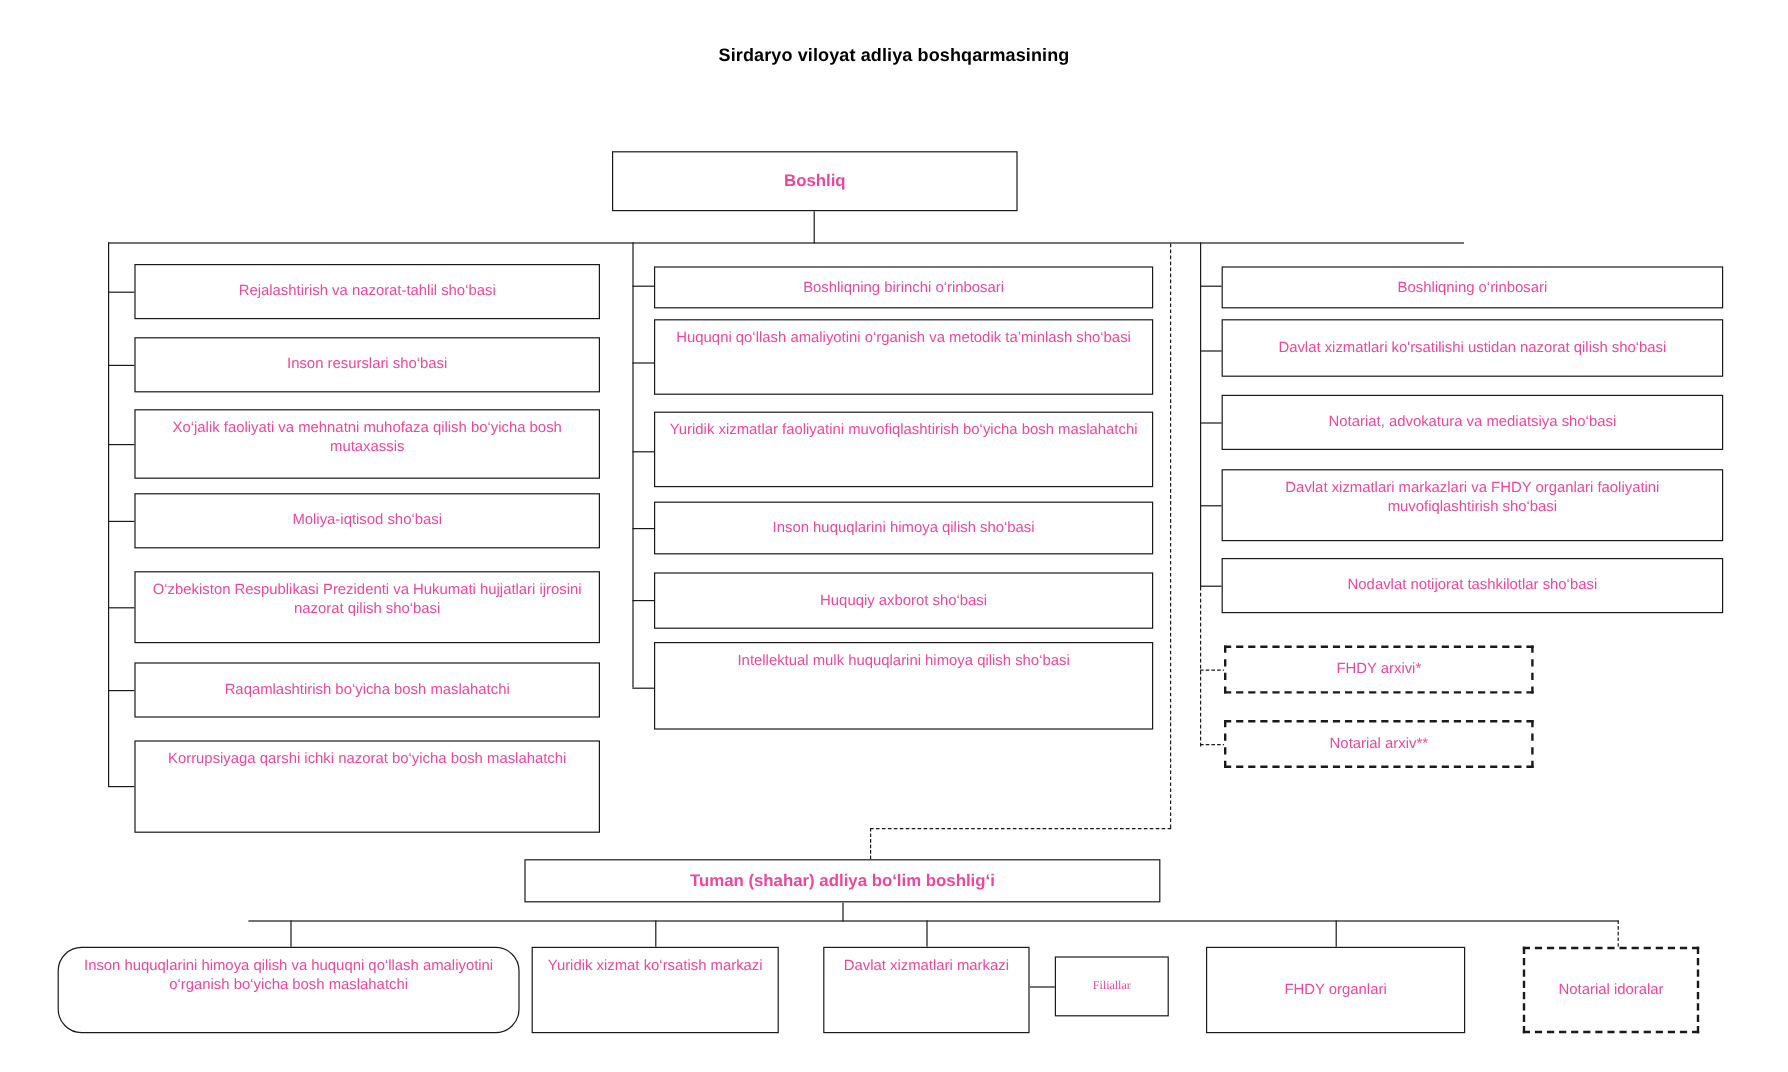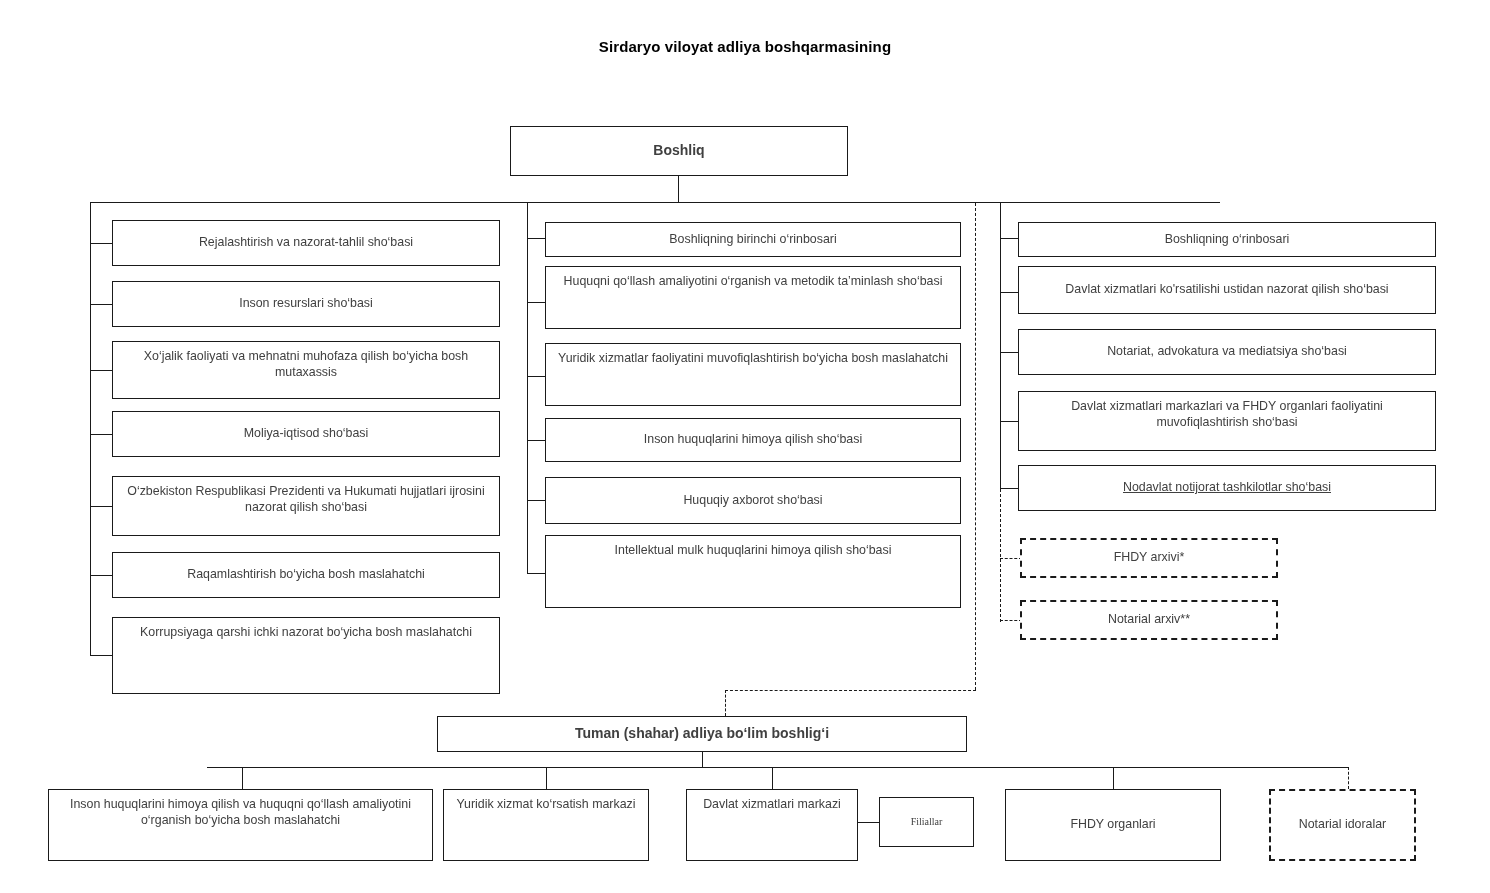--- a/index.html
+++ b/index.html
@@ -39,21 +39,21 @@
     position: absolute;
     box-sizing: border-box;
     border: 1.6px solid #1a1a1a;
     background: #ffffff;
     display: flex;
     align-items: flex-start;
     justify-content: center;
     text-align: center;
     font-size: 12.4px;
     line-height: 1.28;
-    color: #404040;
+    color: #ec4899;
     padding: 7px 9px 4px 9px;
     z-index: 3;
   }
   .box.bold {
     font-weight: bold;
     font-size: 14px;
     align-items: center;
     padding-top: 4px;
   }
   .box.dashed {
@@ -179,21 +179,21 @@
   </div>
   <div class="box midvert" style="left:1018px; top:266px; width:418px; height:48px;">
     <span class="txt">Davlat xizmatlari ko'rsatilishi ustidan nazorat qilish sho‘basi</span>
   </div>
   <div class="box midvert" style="left:1018px; top:329px; width:418px; height:46px;">
     <span class="txt">Notariat, advokatura va mediatsiya sho‘basi</span>
   </div>
   <div class="box" style="left:1018px; top:391px; width:418px; height:60px;">
     <span class="txt">Davlat xizmatlari markazlari va FHDY organlari faoliyatini muvofiqlashtirish sho‘basi</span>
   </div>
-  <div class="box midvert" style="left:1018px; top:465px; width:418px; height:46px;text-decoration:underline;">
+  <div class="box midvert" style="left:1018px; top:465px; width:418px; height:46px;">
     <span class="txt">Nodavlat notijorat tashkilotlar sho‘basi</span>
   </div>
 
   <div class="vline dash" style="left:1000px; top:489px; height:133px;"></div>
   <div class="hline dash" style="left:1000px; top:558px; width:22px;"></div>
   <div class="hline dash" style="left:1000px; top:620px; width:22px;"></div>
 
   <div class="box dashed midvert" style="left:1020px; top:538px; width:258px; height:40px;">
     <span class="txt">FHDY arxivi*</span>
   </div>
@@ -211,21 +211,21 @@
 
   <div class="vline" style="left:702px; top:752px; height:16px;"></div>
   <div class="hline" style="left:207px; top:767px; width:1142px;"></div>
 
   <div class="vline" style="left:242px; top:767px; height:22px;"></div>
   <div class="vline" style="left:546px; top:767px; height:22px;"></div>
   <div class="vline" style="left:772px; top:767px; height:22px;"></div>
   <div class="vline" style="left:1113px; top:767px; height:22px;"></div>
   <div class="vline dash" style="left:1348px; top:767px; height:22px;"></div>
 
-  <div class="box" style="left:48px; top:789px; width:385px; height:72px;">
+  <div class="box" style="left:48px; top:789px; width:385px; height:72px;border-radius:20px;">
     <span class="txt">Inson huquqlarini himoya qilish va huquqni qo‘llash amaliyotini o‘rganish bo‘yicha bosh maslahatchi</span>
   </div>
   <div class="box" style="left:443px; top:789px; width:206px; height:72px;">
     <span class="txt">Yuridik xizmat ko‘rsatish markazi</span>
   </div>
   <div class="box" style="left:686px; top:789px; width:172px; height:72px;">
     <span class="txt">Davlat xizmatlari markazi</span>
   </div>
   <div class="box midvert" style="left:1005px; top:789px; width:216px; height:72px;">
     <span class="txt">FHDY organlari</span>

